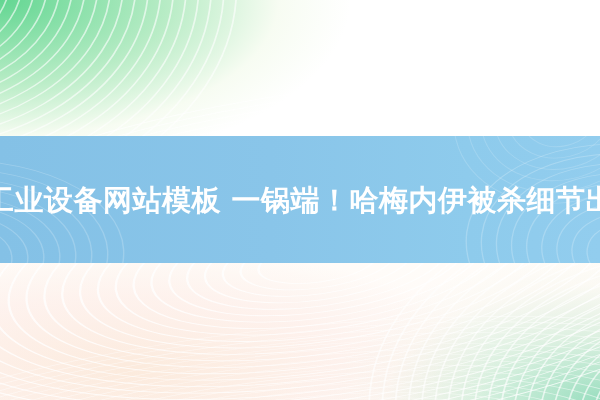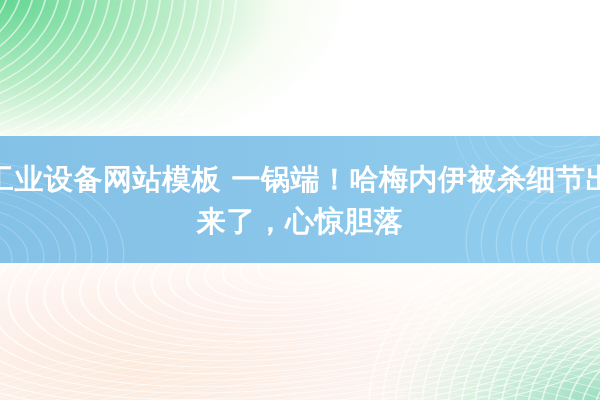--- a/index.html
+++ b/index.html
@@ -213,17 +213,16 @@
           <circle cx="0" cy="0" r="62"></circle>
         <circle cx="0" cy="0" r="78"></circle>
           <circle cx="0" cy="0" r="94"></circle>
         <circle cx="0" cy="0" r="110"></circle>
           <circle cx="0" cy="0" r="126"></circle>
       </g>
     </svg>
 
     <div class="band-text">
       <span class="line">工业设备网站模板 一锅端！哈梅内伊被杀细节出</span>
-      <span class="line">来了，心惊胆落</span>
     </div>
   </div>
 
 </div>
 
 </body></html>

